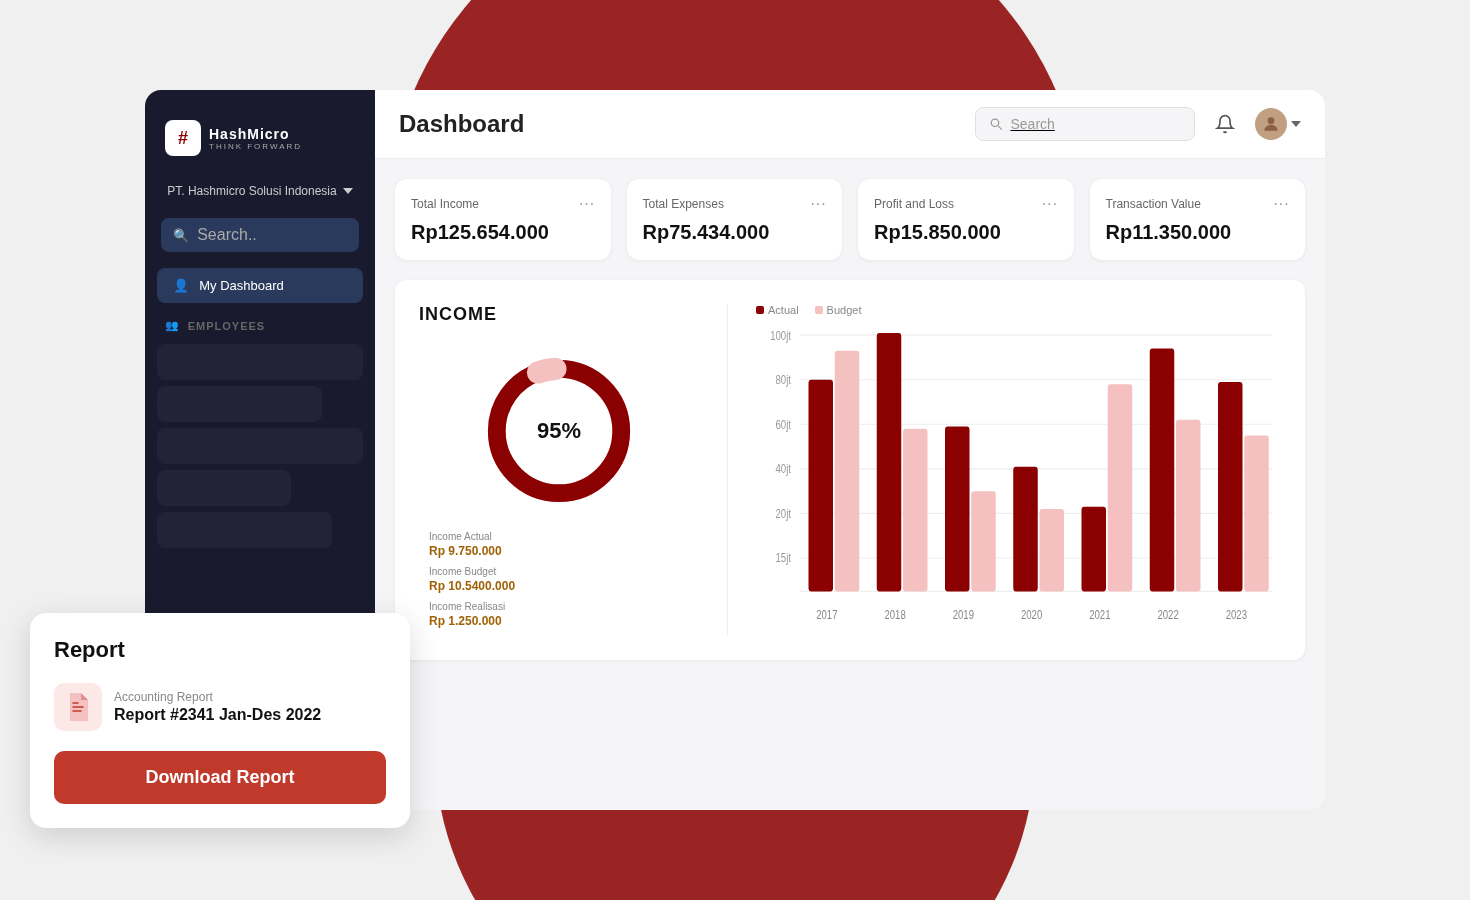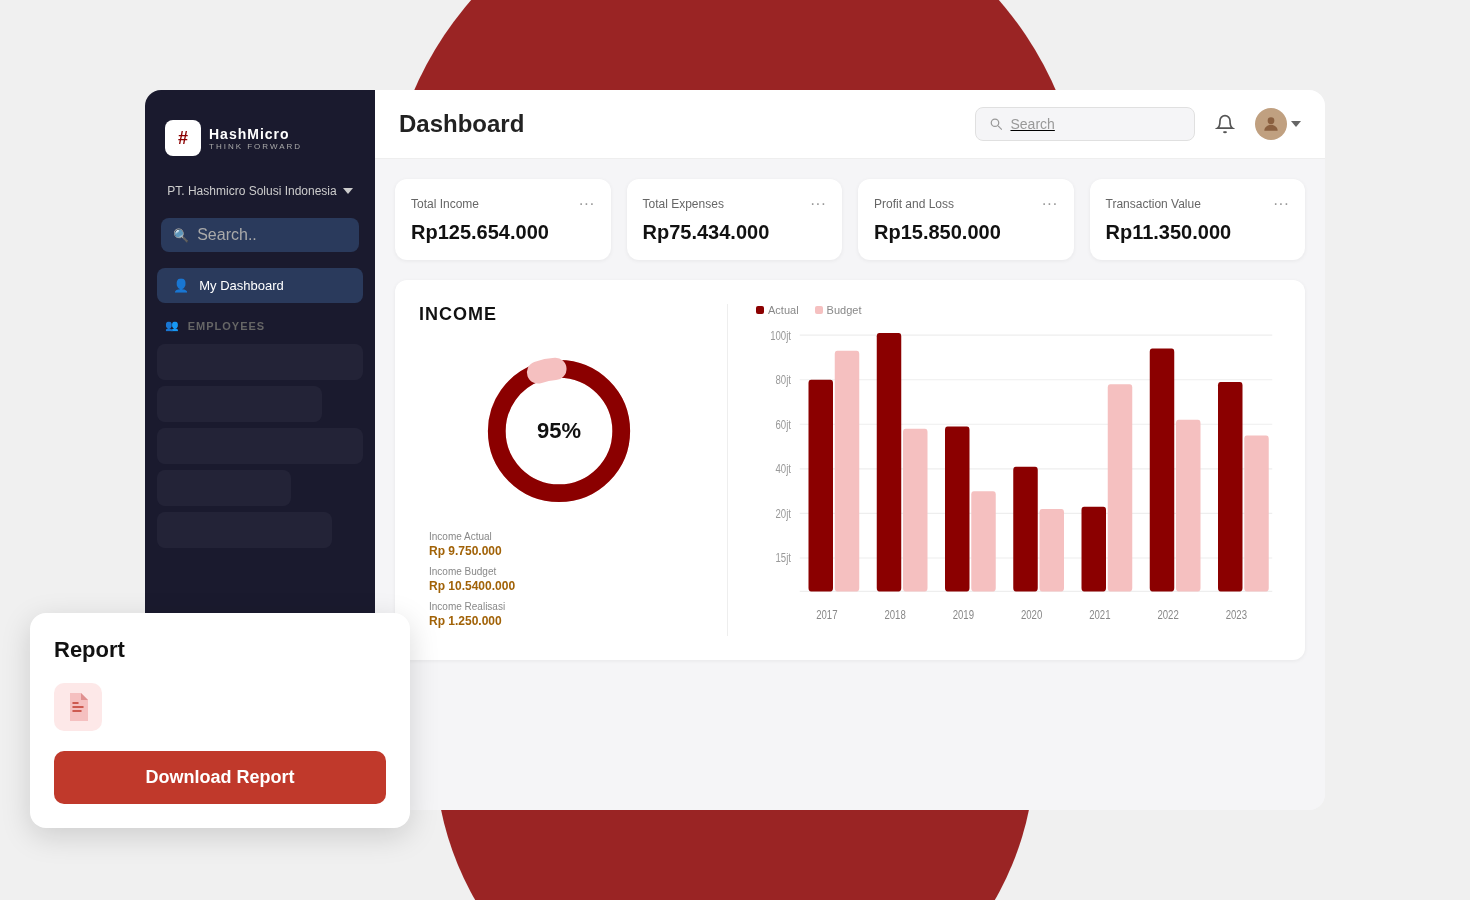--- a/index.html
+++ b/index.html
@@ -719,16 +719,20 @@
   <div class="report-title">Report</div>
 
   <div class="report-info">
     <div class="report-icon">
       <svg width="24" height="28" viewBox="0 0 24 28" fill="none">
         <path d="M4 0h11l7 7v21H4V0z" fill="#f5c0c0"></path>
         <path d="M15 0l7 7h-7V0z" fill="#e09090"></path>
         <path d="M7 14h10M7 18h8M7 10h5" stroke="#c0392b" stroke-width="1.5" stroke-linecap="round"></path>
       </svg>
     </div>
+    <div class="report-details">
+      <span class="report-type">Accounting Report</span>
+      <span class="report-name">Report #2341 Jan-Des 2022</span>
+    </div>
   </div>
 
   <button class="download-btn">Download Report</button>
 </div>
 
 </body></html>

